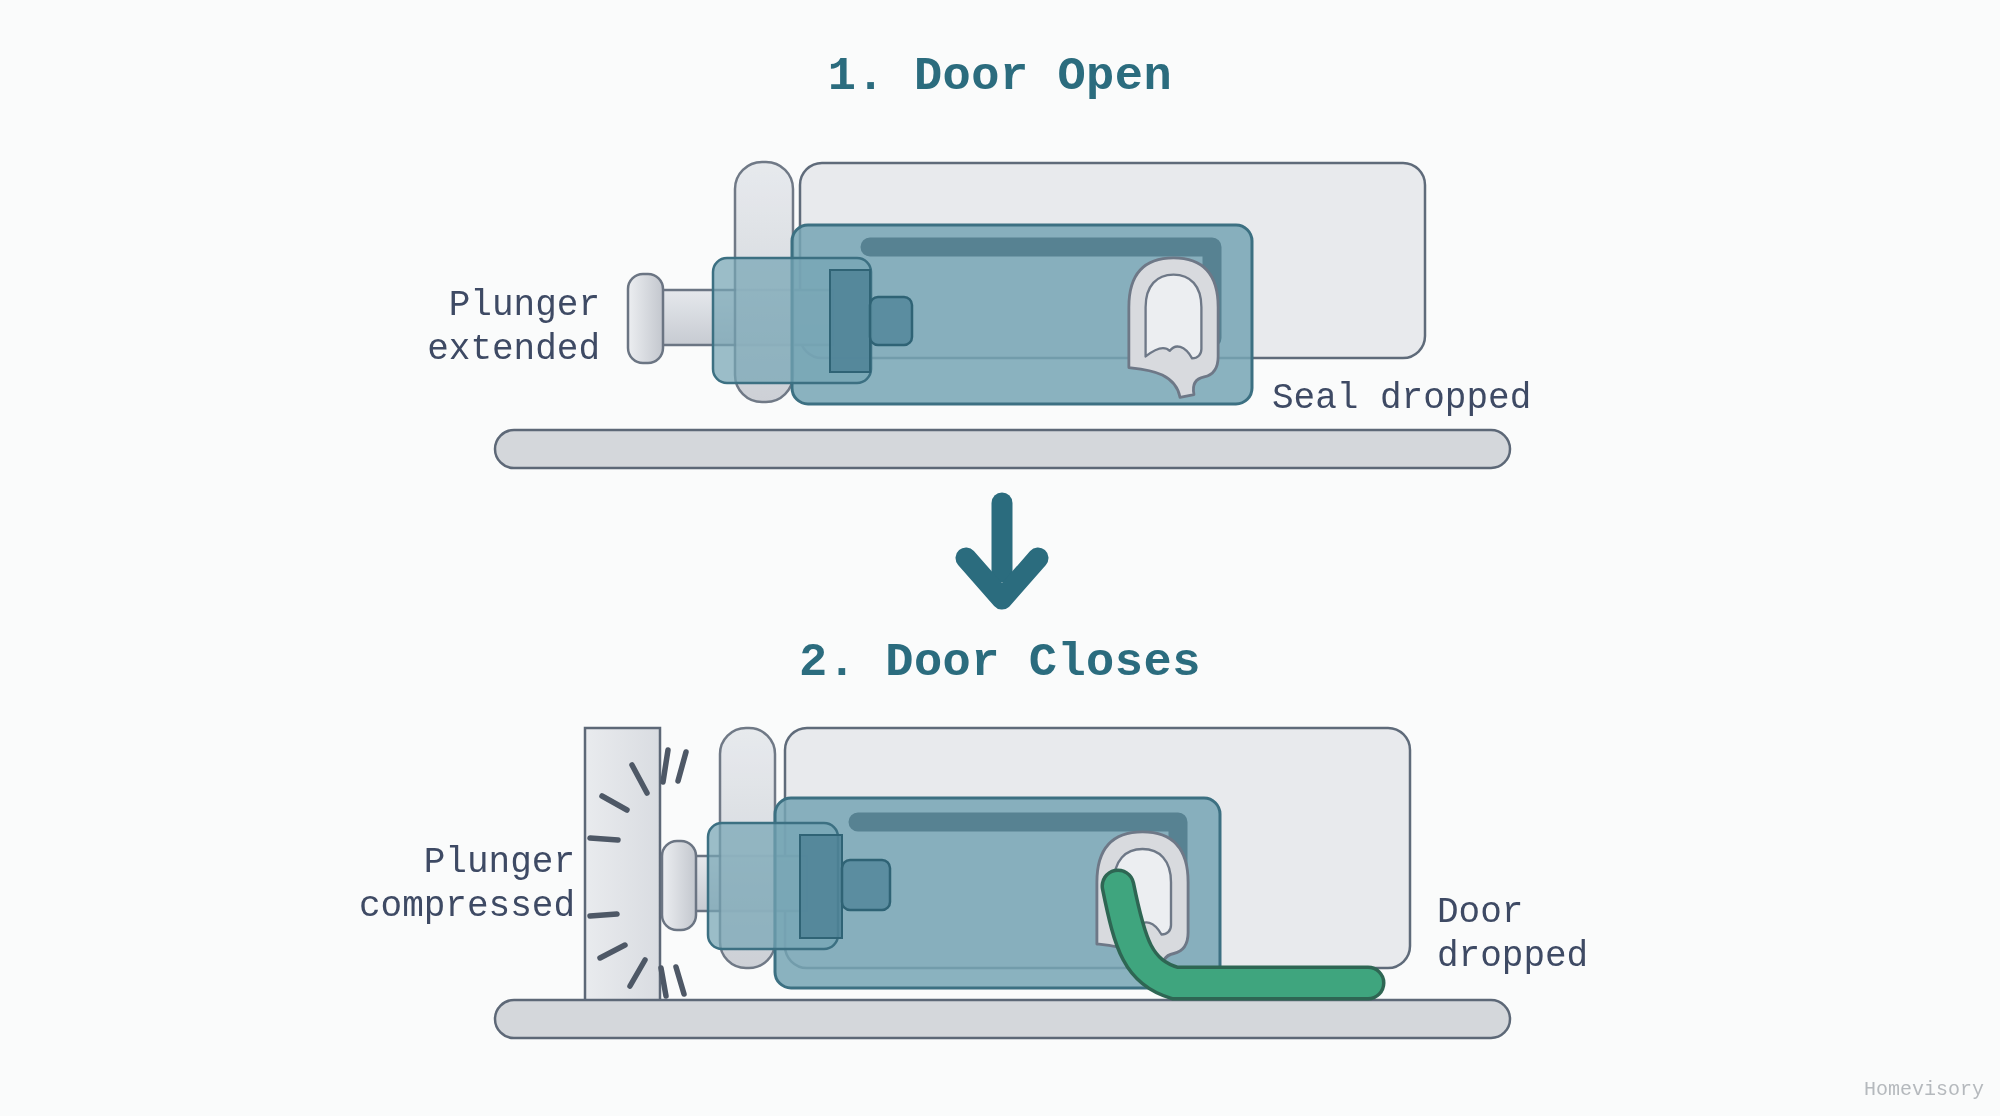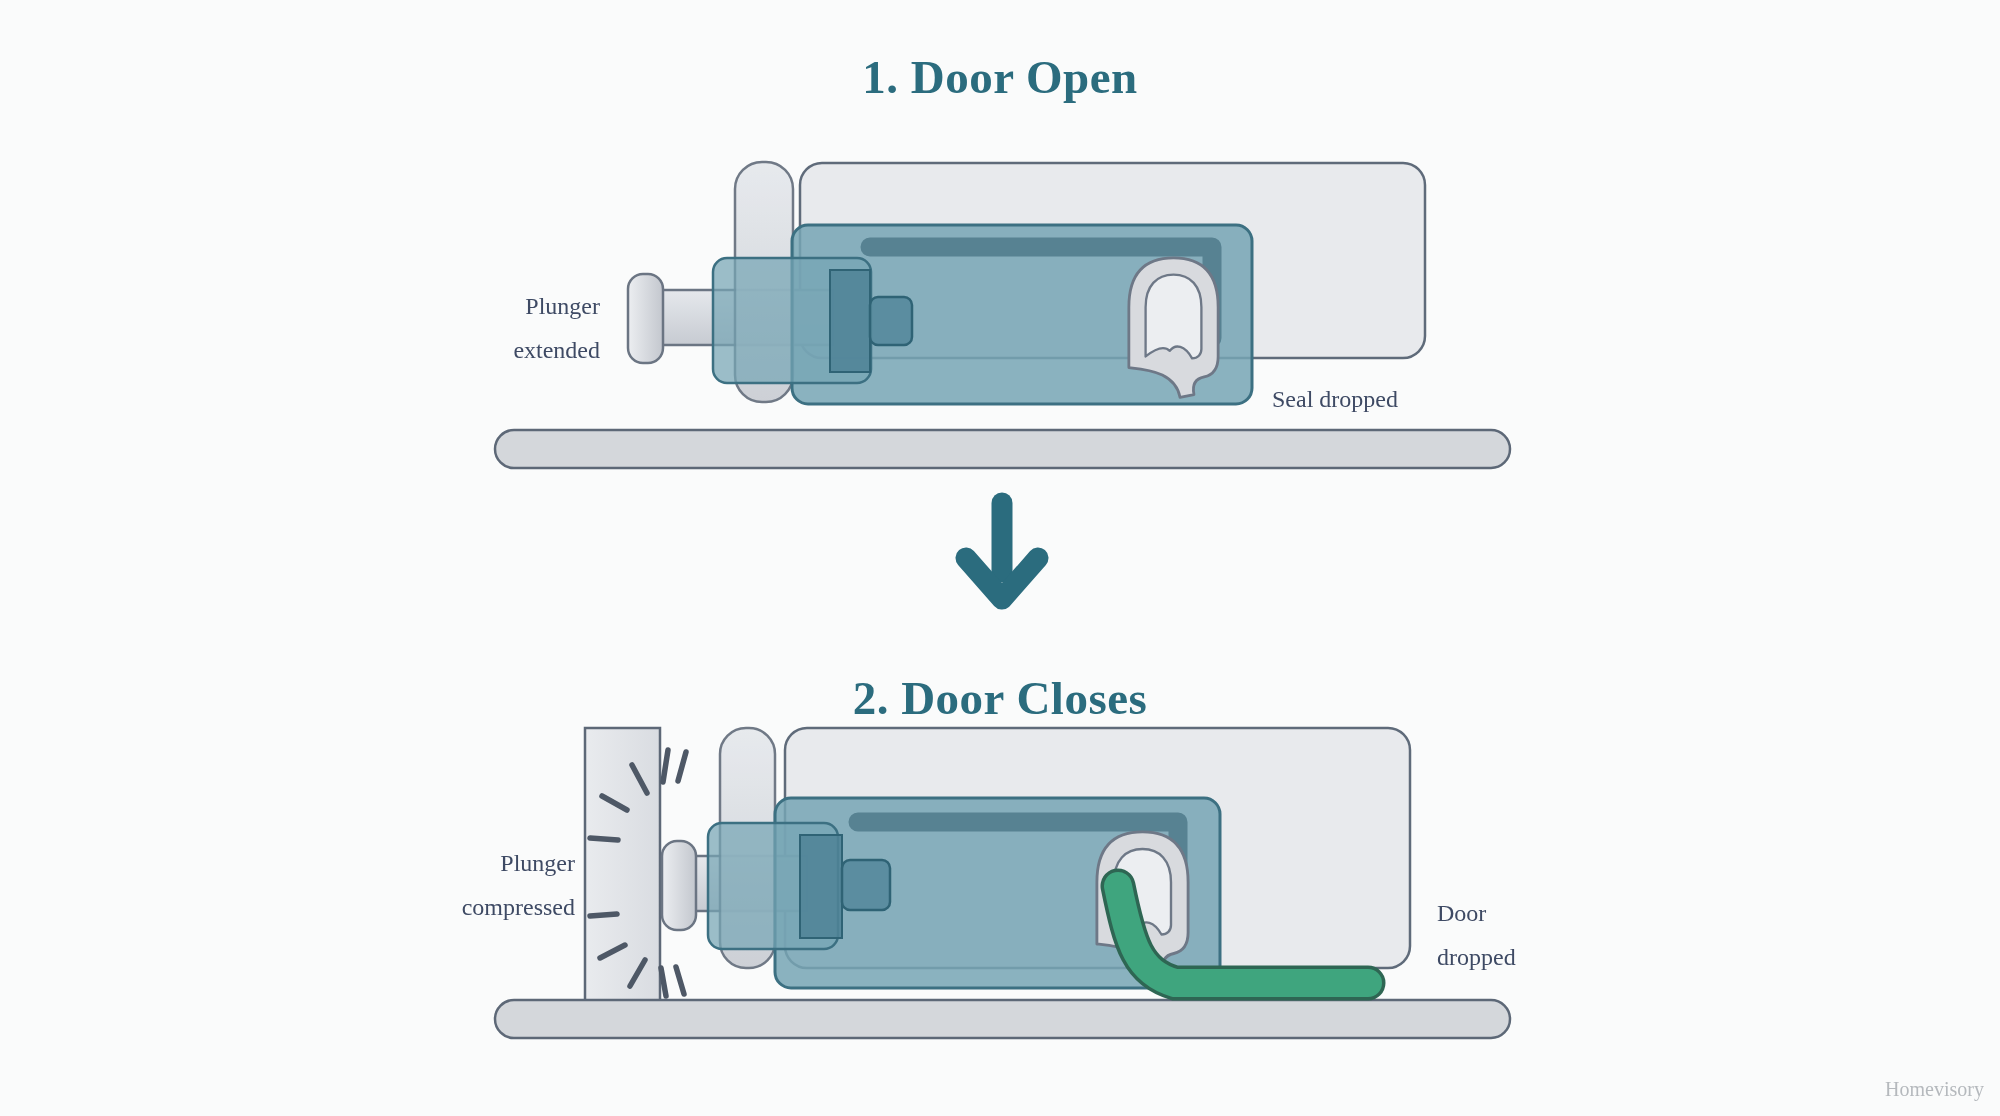--- a/index.html
+++ b/index.html
@@ -1,32 +1,32 @@
 <!DOCTYPE html>
 <html><head>
 <meta charset="utf-8">
 <style>
   html,body{margin:0;padding:0;background:#e9eaec;}
   .stage{
     position:relative;width:2000px;height:1116px;overflow:hidden;
     background:#fafbfb;
-    font-family:Liberation Serif, serif;
+    font-family:Liberation Mono, monospace;
   }
   .step-title{
     position:absolute;left:0;right:0;text-align:center;
     font-size:47px;font-weight:700;letter-spacing:.5px;color:#2b6c7e;
   }
   .title-1{top:50px;}
-  .title-2{top:636px;margin-top:35px;}
+  .title-2{top:636px;}
   .diagram{position:absolute;}
   .pane-1{left:490px;top:110px;}
   .pane-2{left:490px;top:690px;}
   .arrow-wrap{position:absolute;left:952px;top:492px;}
   .lbl{
-    position:absolute;color:#3e4a64;font-size:24px;line-height:44px;
+    position:absolute;color:#3e4a64;font-size:36px;line-height:44px;
     white-space:pre-line;font-weight:400;
   }
   .lbl-plunger-1{right:1400px;top:284px;text-align:right;}
   .lbl-seal-1{left:1272px;top:377px;}
   .lbl-plunger-2{right:1425px;top:841px;text-align:right;}
   .lbl-seal-2{left:1437px;top:891px;}
   .watermark{
     position:absolute;right:16px;top:1078px;font-size:20px;color:#b5b9bd;
   }
 </style>

